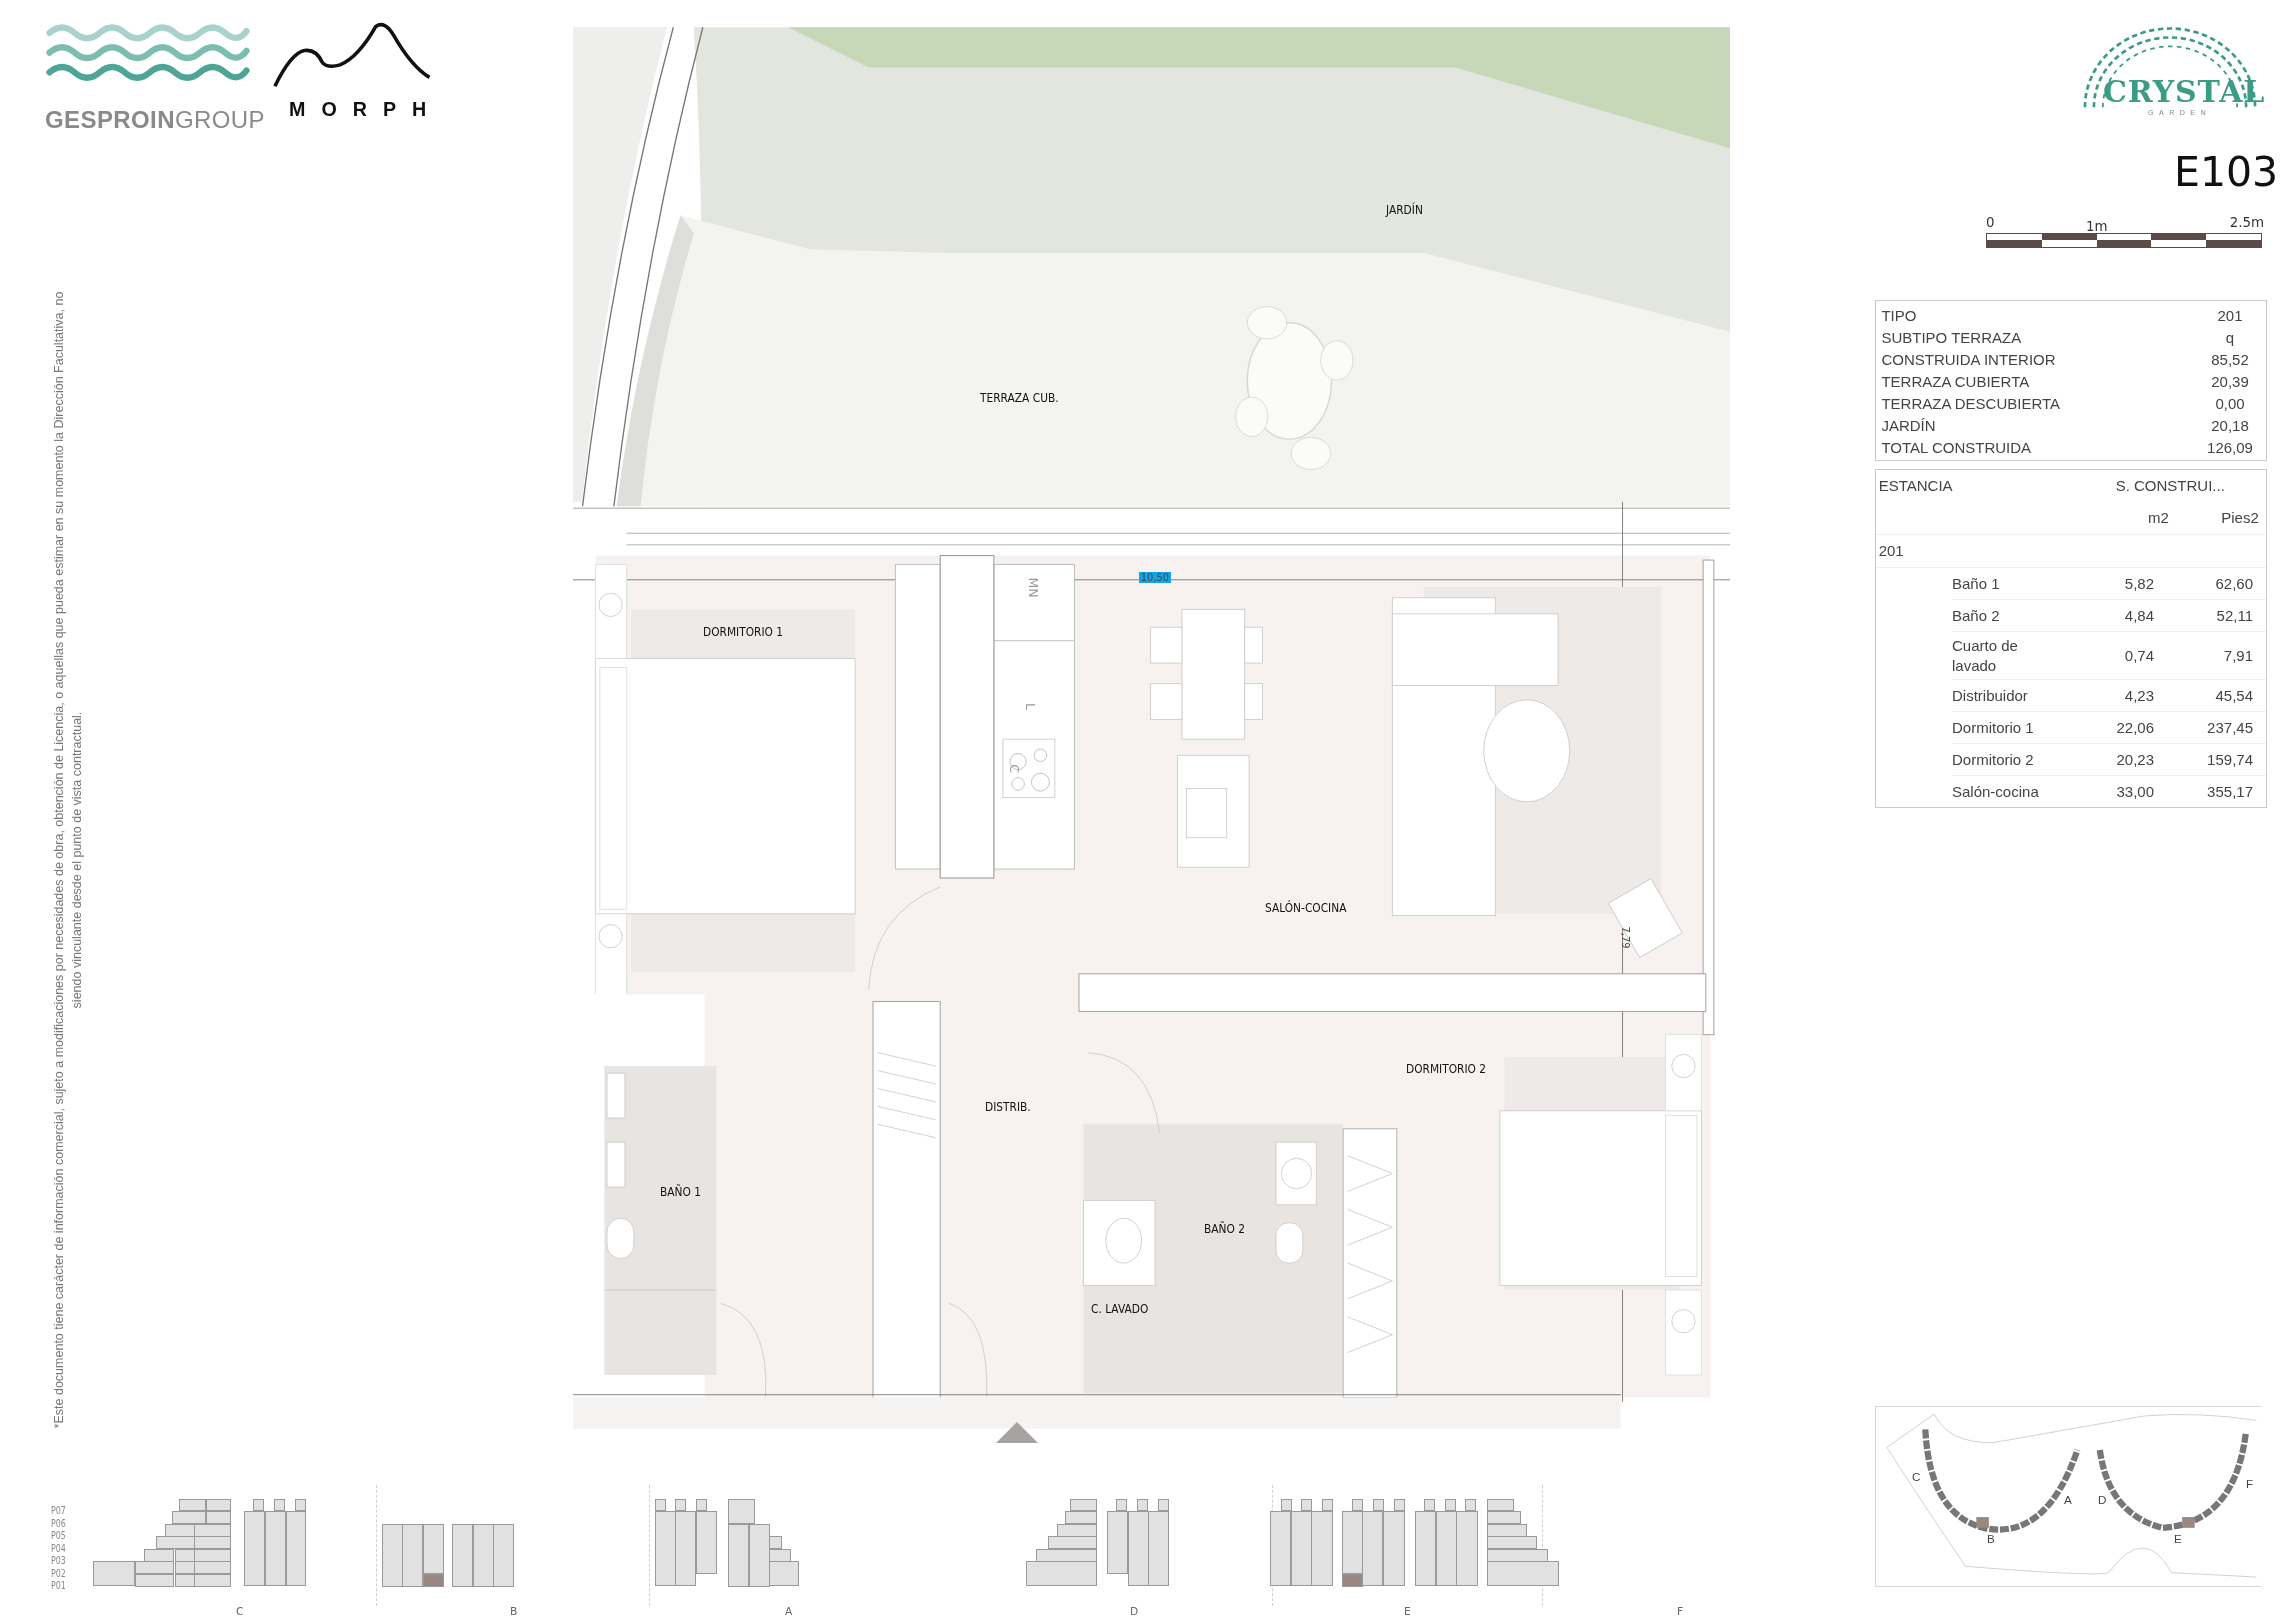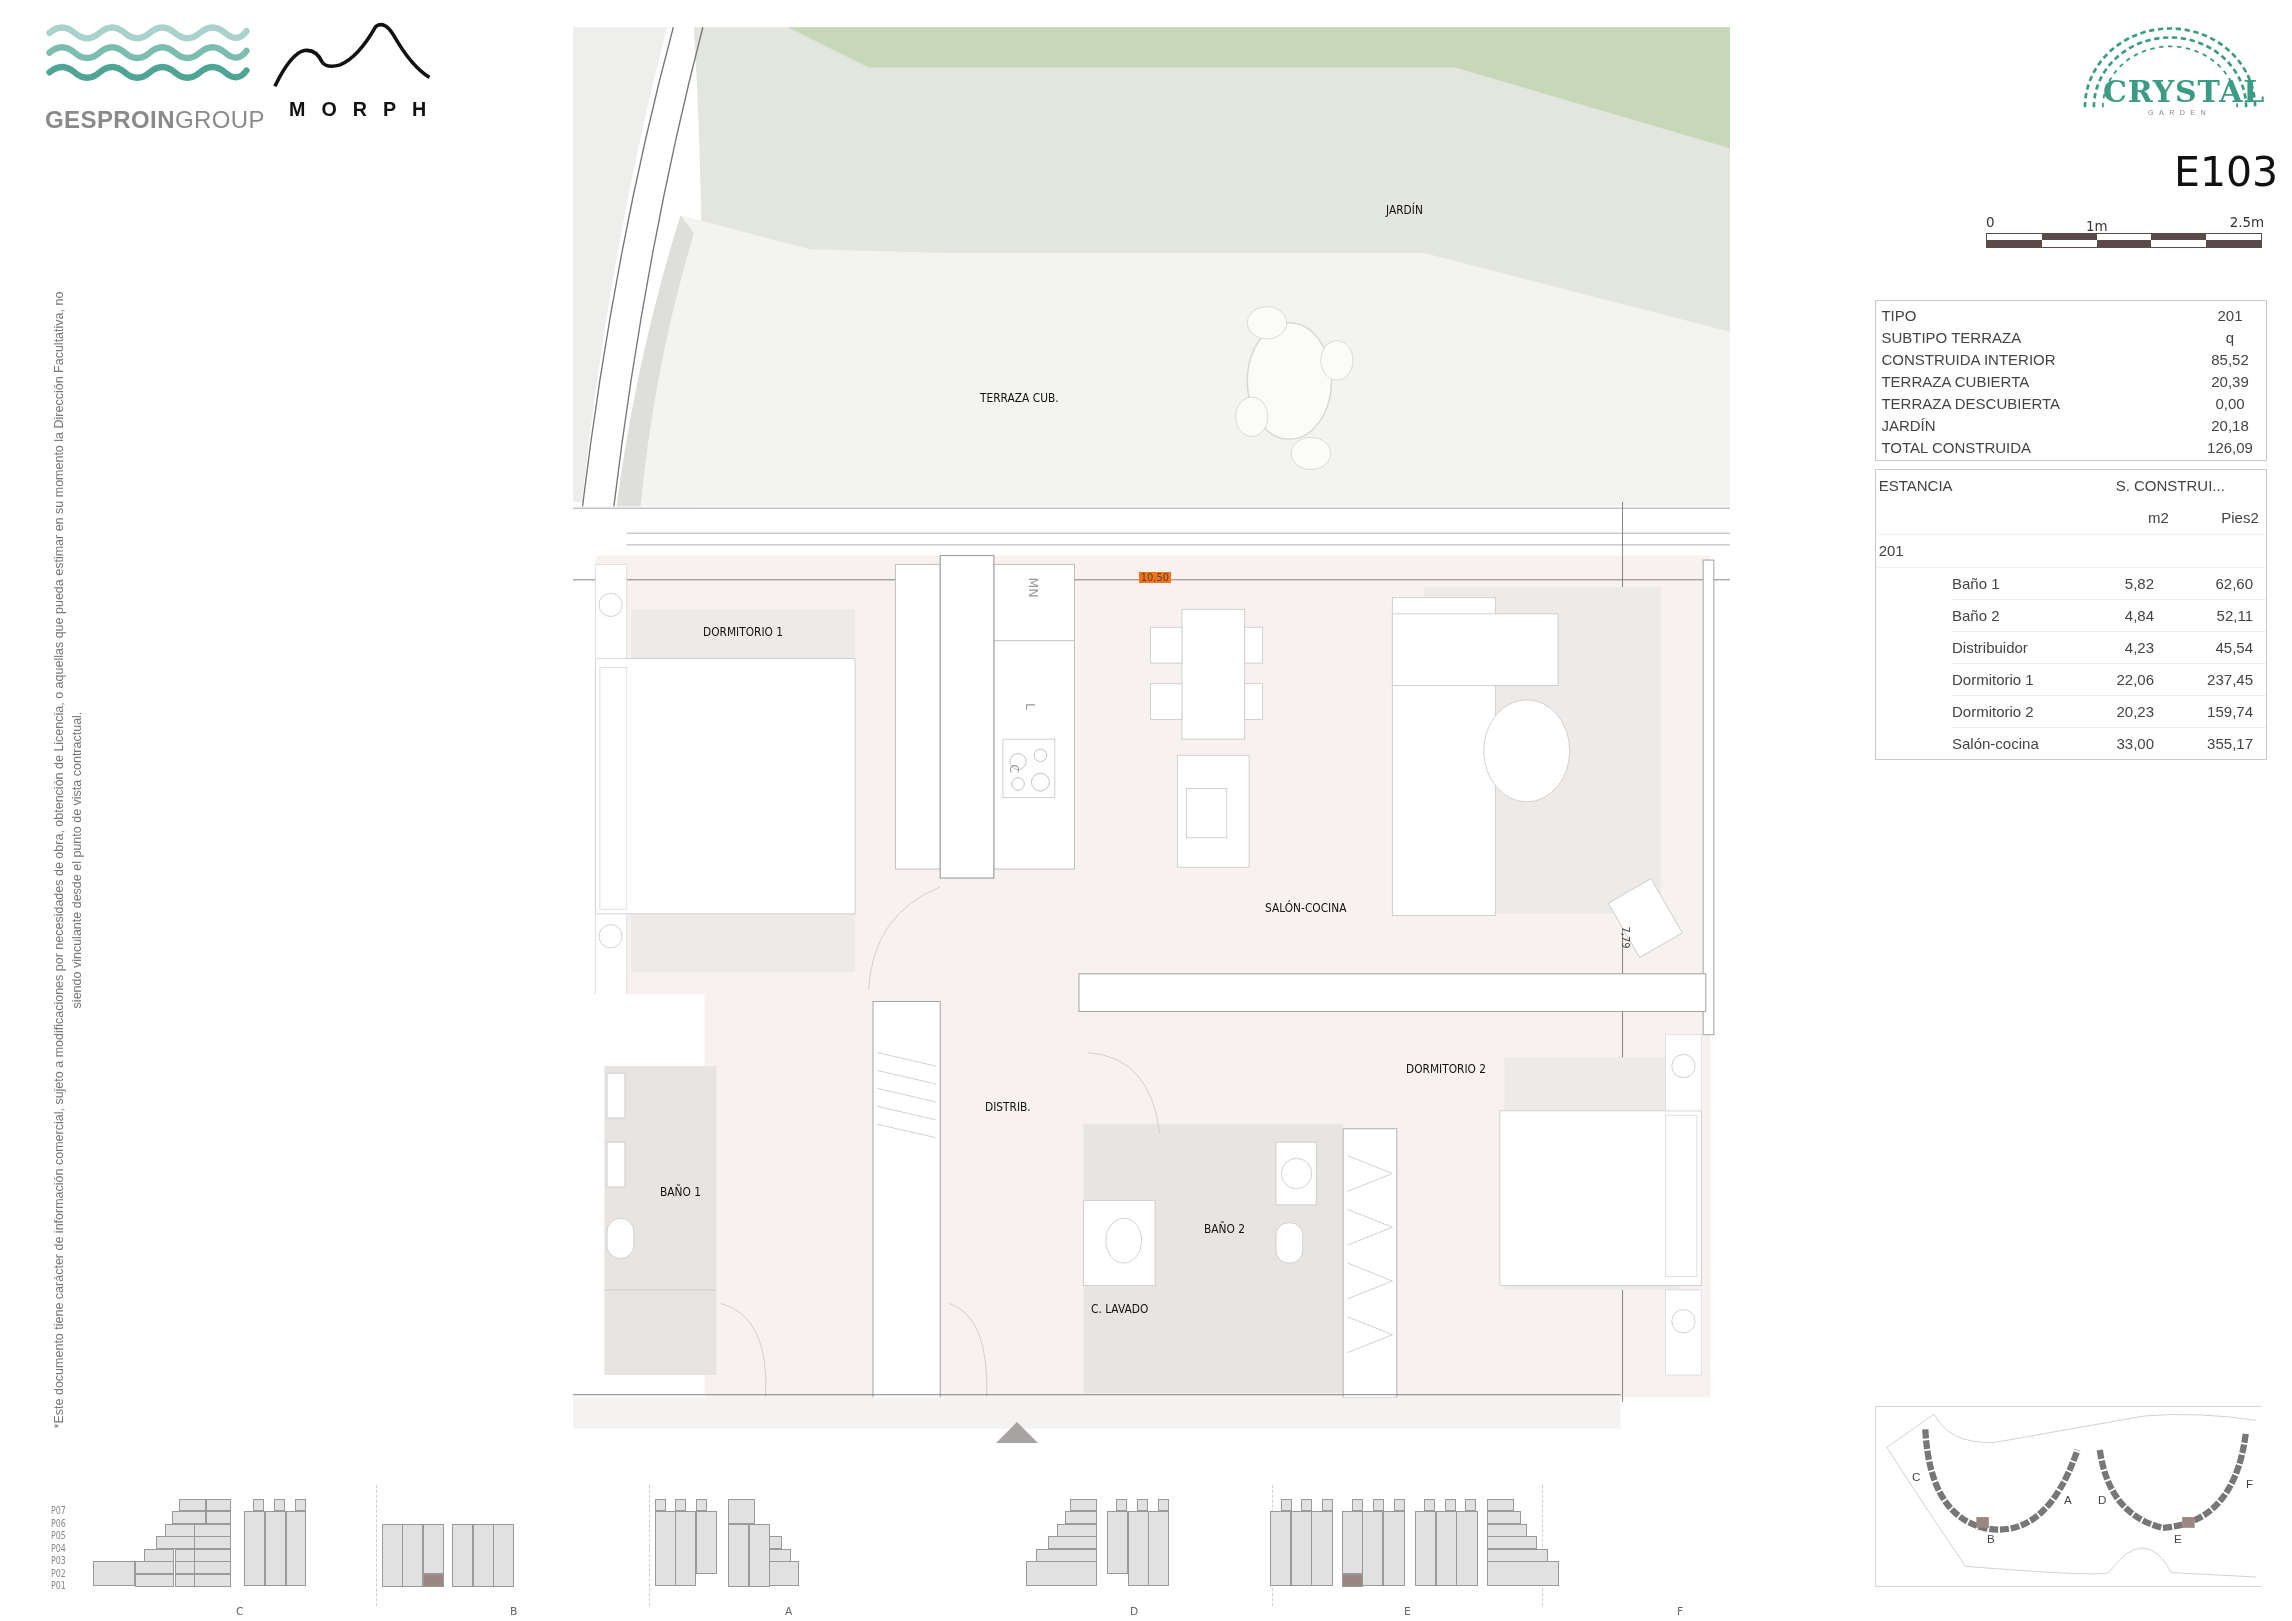--- a/index.html
+++ b/index.html
@@ -151,20 +151,25 @@
   <div class="room-row">
       <span class="nm">Baño 1</span>
       <span class="m2">5,82</span>
       <span class="ft">62,60</span>
     </div>
   <div class="room-row">
       <span class="nm">Baño 2</span>
       <span class="m2">4,84</span>
       <span class="ft">52,11</span>
     </div>
+  <div class="room-row" style="min-height:47px;">
+      <span class="nm" style="width:99px;">Cuarto de lavado</span>
+      <span class="m2" style="width:103px;">0,74</span>
+      <span class="ft">7,91</span>
+    </div>
   <div class="room-row">
       <span class="nm">Distribuidor</span>
       <span class="m2">4,23</span>
       <span class="ft">45,54</span>
     </div>
   <div class="room-row">
       <span class="nm">Dormitorio 1</span>
       <span class="m2">22,06</span>
       <span class="ft">237,45</span>
     </div>
@@ -321,21 +326,21 @@
   <div class="abs plan-label" style="left:813px;top:175px;">JARDÍN</div>
   <div class="abs plan-label" style="left:407px;top:363px;">TERRAZA CUB.</div>
   <div class="abs plan-label" style="left:130px;top:597px;">DORMITORIO 1</div>
   <div class="abs plan-label" style="left:692px;top:873px;">SALÓN-COCINA</div>
   <div class="abs plan-label" style="left:833px;top:1034px;">DORMITORIO 2</div>
   <div class="abs plan-label" style="left:412px;top:1072px;">DISTRIB.</div>
   <div class="abs plan-label" style="left:87px;top:1157px;">BAÑO 1</div>
   <div class="abs plan-label" style="left:631px;top:1194px;">BAÑO 2</div>
   <div class="abs plan-label" style="left:518px;top:1274px;">C. LAVADO</div>
 
-  <div class="abs dim-label" style="left:566px;top:545px;background:#f97316;padding:0 1.8px;">10,50</div>
+  <div class="abs dim-label" style="left:566px;top:545px;background:#0ea5e9;padding:0 1.8px;">10,50</div>
   <div class="abs dim-label" style="left:1041px;top:905px;transform:rotate(90deg);">7,79</div>
   <div class="abs dim-label" style="left:450px;top:553px;transform:rotate(90deg);font-size:12.5px;color:#999;">MN</div>
   <div class="abs dim-label" style="left:454px;top:672px;transform:rotate(90deg);font-size:12.5px;color:#999;">L</div>
   <div class="abs dim-label" style="left:437px;top:734px;transform:rotate(90deg);font-size:12.5px;color:#999;">C</div>
 </div>
 
 <div class="abs" style="left:996px;top:1422px;width:0;height:0;border-left:21.5px solid transparent;border-right:21.5px solid transparent;border-bottom:21.5px solid #a6a3a2;"></div>
 
 <div class="abs" style="left:51px;top:1505px;">
   <div class="floor-label">P07</div>

